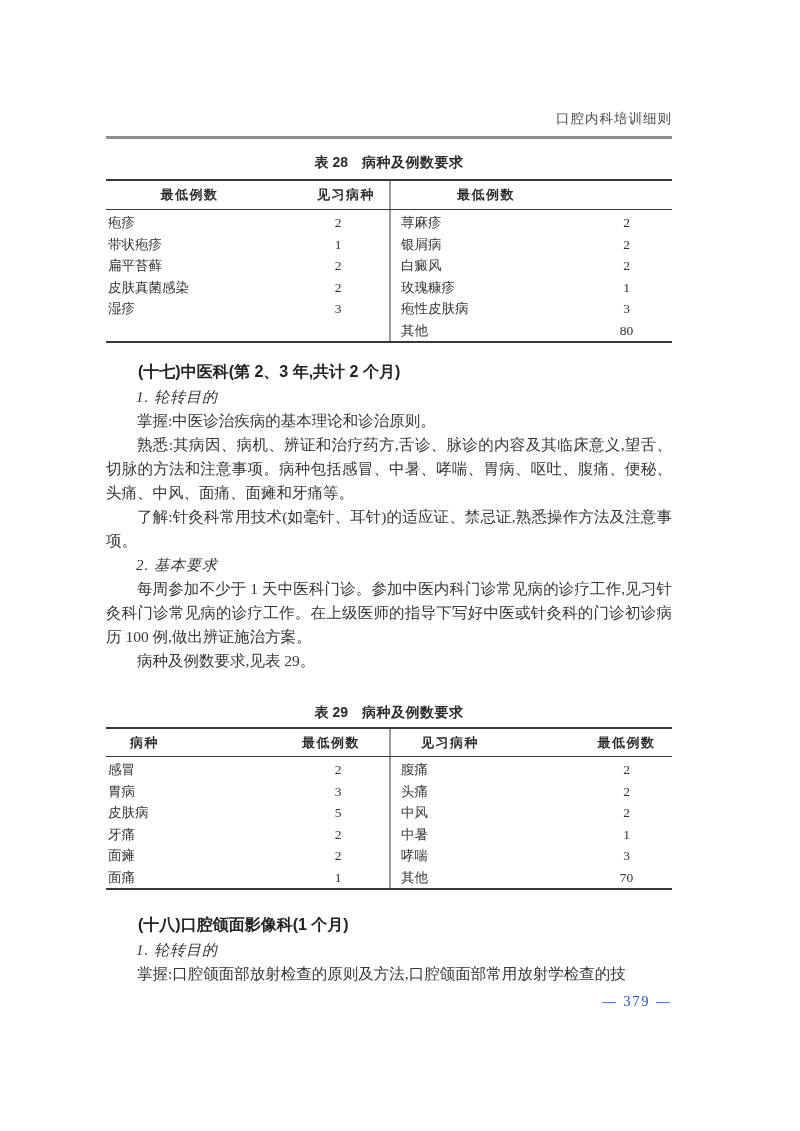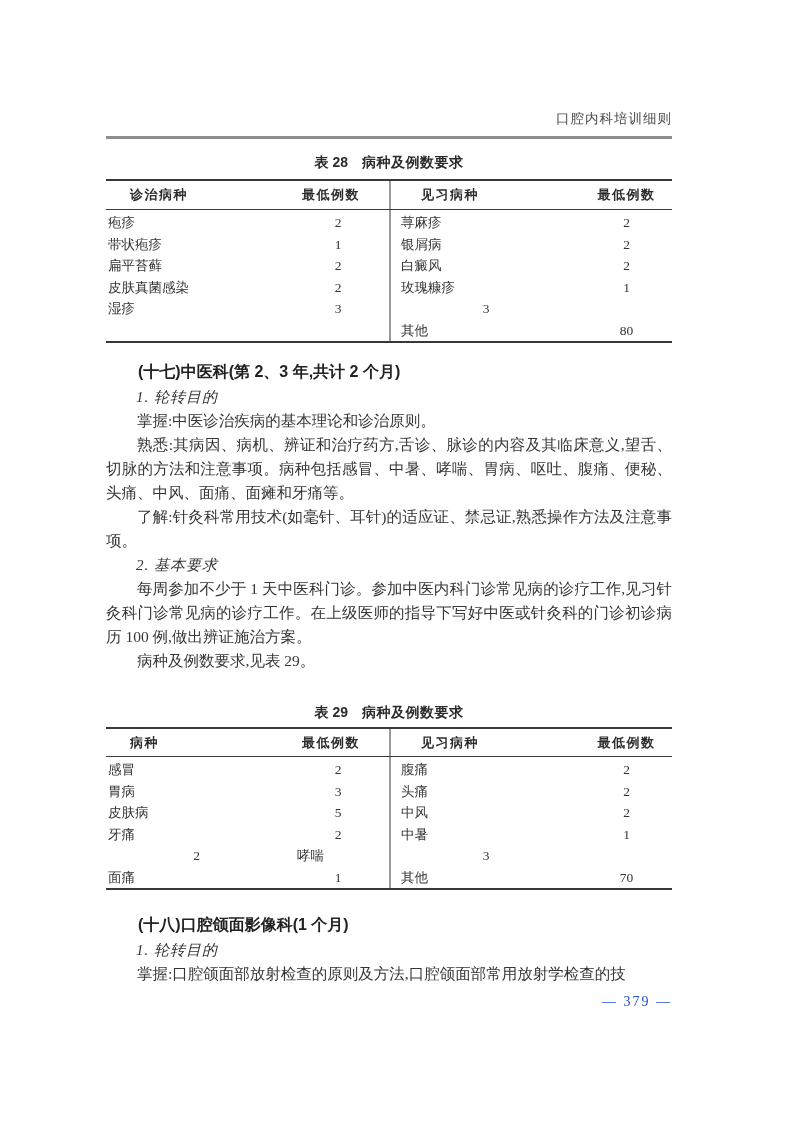--- a/index.html
+++ b/index.html
@@ -76,21 +76,20 @@
       <span>口腔内科培训细则</span>
     </div>
     <div class="head-rule"></div>
 
     <div class="tcaption">
       <span class="cap-label">表 28</span><span class="cap-title">病种及例数要求</span>
     </div>
 
     <div class="dtable t28">
       <div class="trow thead">
-        <div class="cell cname">诊治病种</div>
         <div class="cell cnum cl">最低例数</div>
         <div class="cell cname cr">见习病种</div>
         <div class="cell cnum">最低例数</div>
       </div>
       <div class="tbody">
         <div class="trow">
           <div class="cell cname">疱疹</div>
           <div class="cell cnum">2</div>
           <div class="cell cname cr">荨麻疹</div>
           <div class="cell cnum">2</div>
@@ -109,20 +108,21 @@
         </div>
         <div class="trow">
           <div class="cell cname">皮肤真菌感染</div>
           <div class="cell cnum">2</div>
           <div class="cell cname cr">玫瑰糠疹</div>
           <div class="cell cnum">1</div>
         </div>
         <div class="trow">
           <div class="cell cname">湿疹</div>
           <div class="cell cnum">3</div>
+          <div class="cell cname cr">疱性皮肤病</div>
           <div class="cell cnum">3</div>
         </div>
         <div class="trow">
           <div class="cell cname"></div>
           <div class="cell cnum"></div>
           <div class="cell cname cr">其他</div>
           <div class="cell cnum">80</div>
         </div>
       </div>
     </div>
@@ -166,20 +166,21 @@
           <div class="cell cname cr">中风</div>
           <div class="cell cnum">2</div>
         </div>
         <div class="trow">
           <div class="cell cname">牙痛</div>
           <div class="cell cnum">2</div>
           <div class="cell cname cr">中暑</div>
           <div class="cell cnum">1</div>
         </div>
         <div class="trow">
+          <div class="cell cname">面瘫</div>
           <div class="cell cnum">2</div>
           <div class="cell cname cr">哮喘</div>
           <div class="cell cnum">3</div>
         </div>
         <div class="trow">
           <div class="cell cname">面痛</div>
           <div class="cell cnum">1</div>
           <div class="cell cname cr">其他</div>
           <div class="cell cnum">70</div>
         </div>

